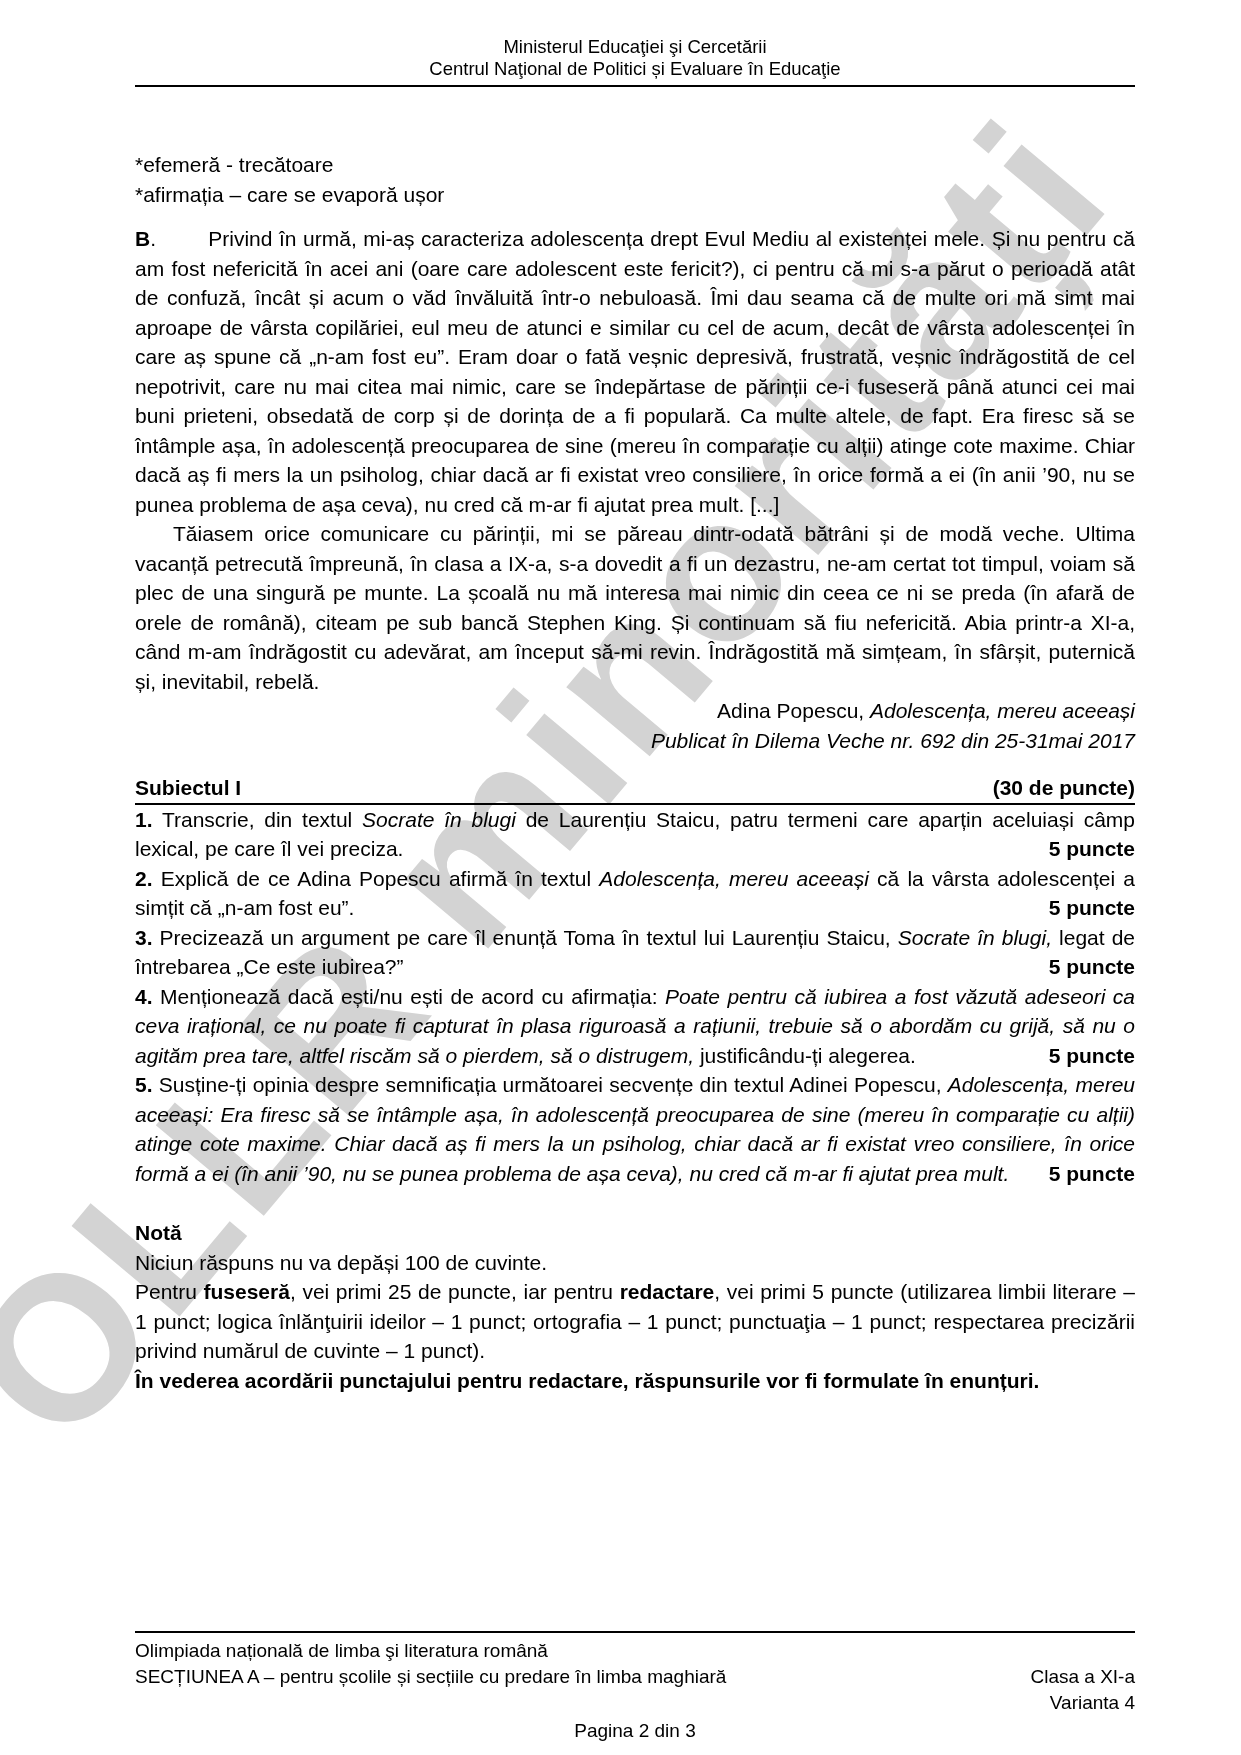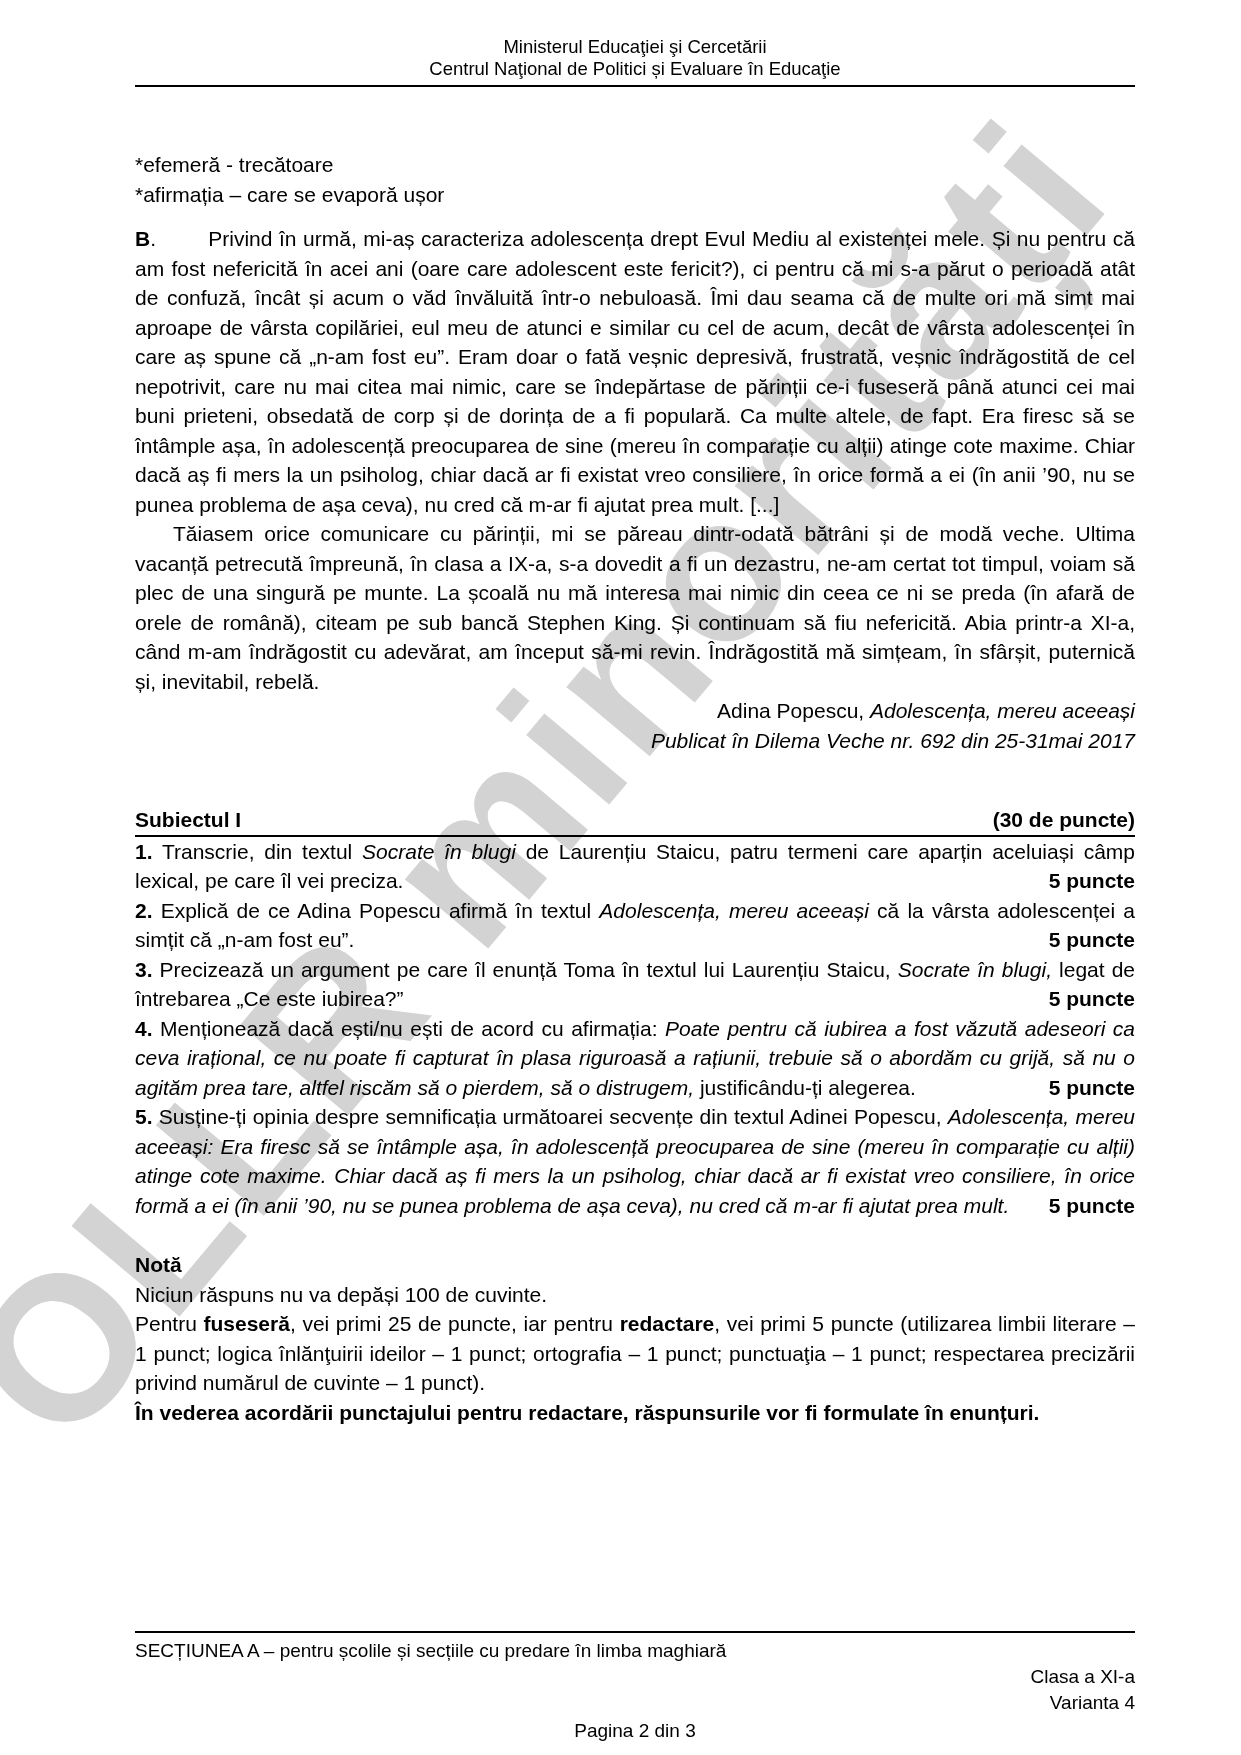--- a/index.html
+++ b/index.html
@@ -38,21 +38,21 @@
   .para{text-align:justify;}
   .para-b{margin-top:15px;}
   .para-indent{text-indent:38px;}
   .citation{text-align:right;}
   .run-b{font-weight:bold;}
   .run-i{font-style:italic;}
   .subject-header{
     display:flex;justify-content:space-between;align-items:flex-end;
     font-weight:bold;
     border-bottom:2.5px solid #000;
-    margin-top:50px;
+    margin-top:18px;
   }
   .instruction{font-weight:bold;}
   .item{position:relative;text-align:justify;}
   .points{position:absolute;right:0;bottom:0;font-weight:bold;}
   .nota{margin-top:30px;}
   .nota-title{font-weight:bold;}
   .bold{font-weight:bold;}
   .footer{
     position:absolute;z-index:1;
     left:135px;right:106px;top:1631px;
@@ -128,20 +128,21 @@
       <p>Niciun răspuns nu va depăși 100 de cuvinte.</p>
       <p class="para"><span>Pentru </span><span class="run-b">fuseseră</span><span>, vei primi 25 de puncte, iar pentru </span><span class="run-b">redactare</span><span>, vei primi 5 puncte (utilizarea limbii literare – 1 punct; logica înlănţuirii ideilor – 1 punct; ortografia – 1 punct; punctuaţia – 1 punct; respectarea precizării privind numărul de cuvinte – 1 punct).</span></p>
       <p class="bold">În vederea acordării punctajului pentru redactare, răspunsurile vor fi formulate în enunțuri.</p>
     </div>
 
   </div>
 
   <div class="footer">
     <div class="footer-row">
       <div>
+        <div>Olimpiada națională de limba şi literatura română</div>
         <div>SECȚIUNEA A – pentru școlile și secțiile cu predare în limba maghiară</div>
       </div>
       <div class="footer-right">
         <div>Clasa a XI-a</div>
         <div>Varianta 4</div>
       </div>
     </div>
     <div class="footer-page">Pagina 2 din 3</div>
   </div>
 

